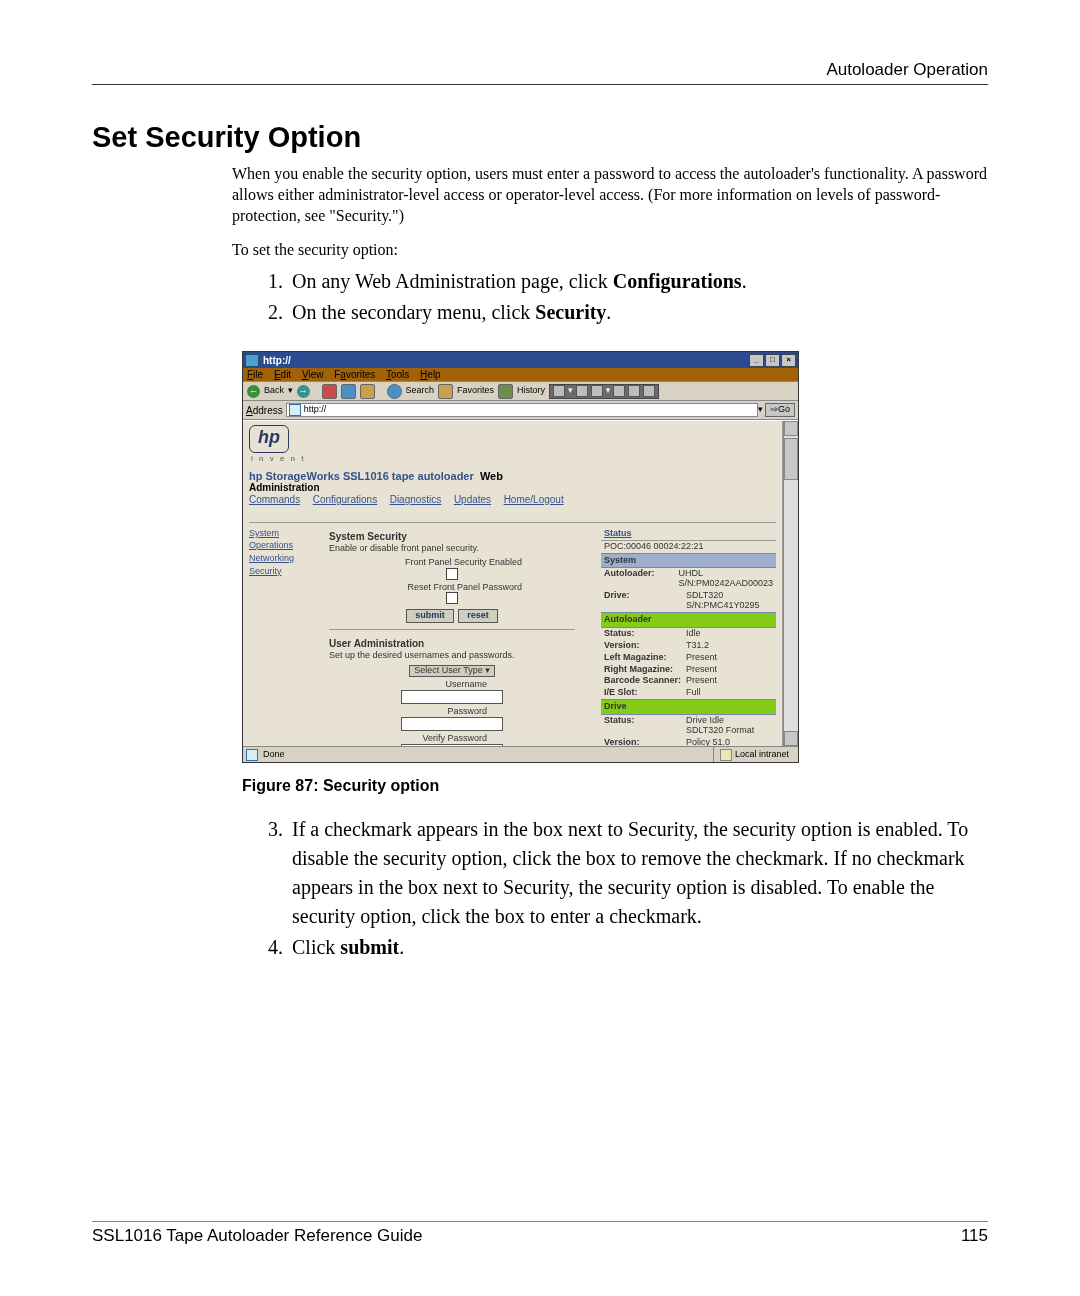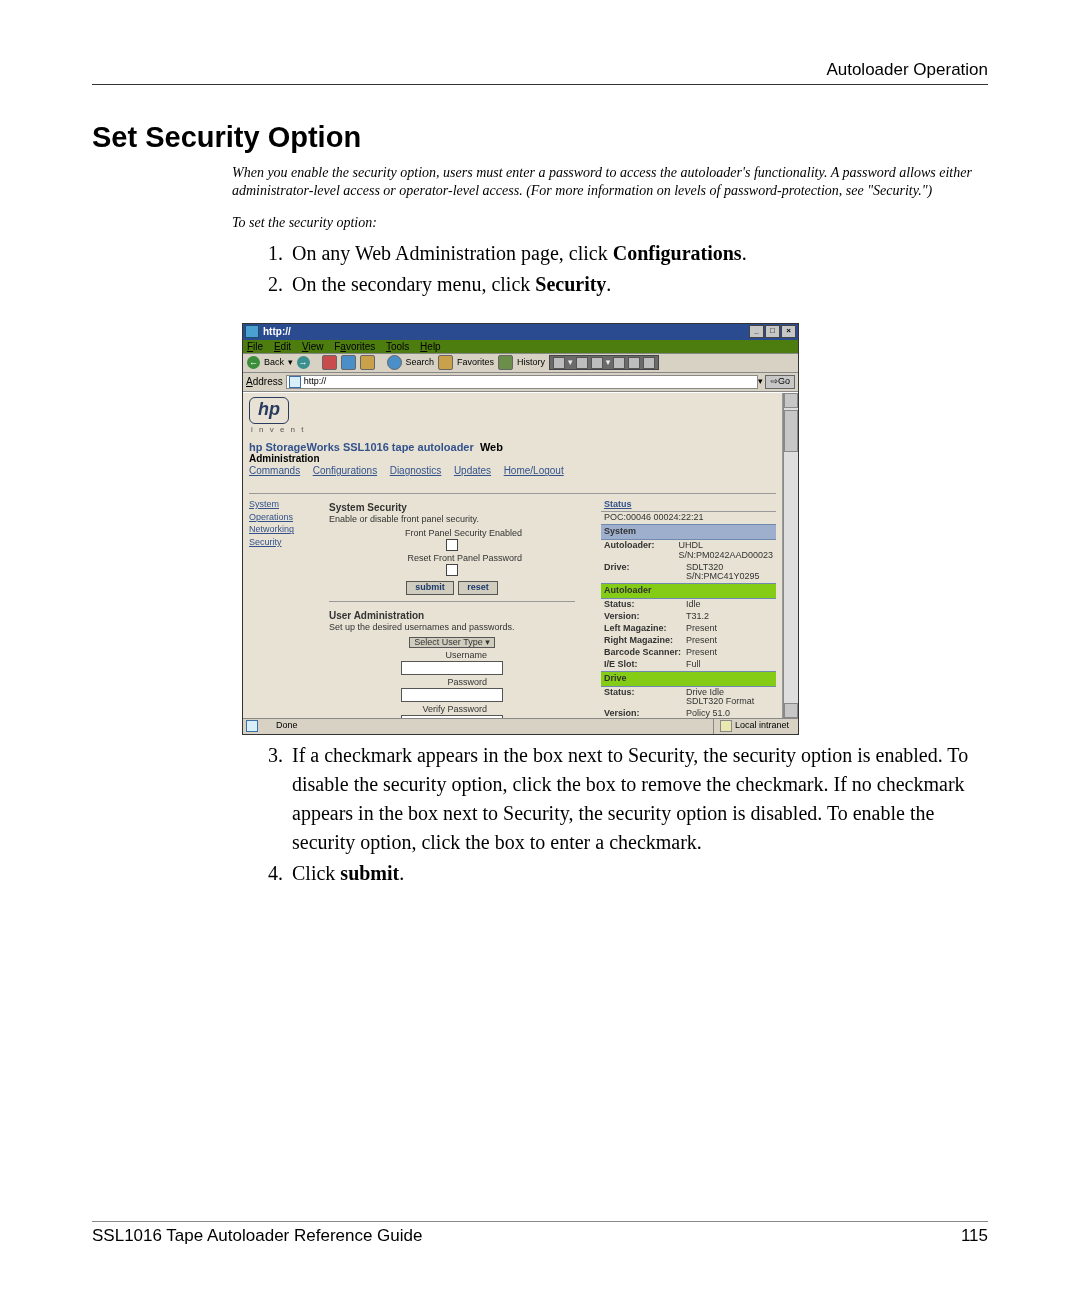--- a/index.html
+++ b/index.html
@@ -30,25 +30,24 @@
     border-top: 1px solid #333;
     margin: 0 0 36px 0;
   }
   h1 {
     font-family: Arial, Helvetica, sans-serif;
     font-weight: 700;
     font-size: 29px;
     margin: 0 0 10px 0;
   }
   .body-text {
-    font-size: 14px;
+    font-size: 16px;
     line-height: 1.3;
     margin: 0 0 14px 0;
     padding-left: 140px;
-    font-style: italic;
   }
   .body-text.nosp { margin-bottom: 6px; }
   ol.steps {
     font-size: 20px;
     line-height: 1.45;
     margin: 0;
     padding-left: 175px;
   }
   ol.steps li { padding-left: 4px; margin-bottom: 2px; margin-left: 21px; }
 
@@ -72,21 +71,21 @@
   }
   .titlebar .ie-icon {
     width:12px;height:11px;background:#4aa0d0;margin-right:4px;border:1px solid #1b4d6d;
   }
   .titlebar .title { flex:1; font-weight:700; font-size:10px; }
   .win-btns span {
     display:inline-block;width:13px;height:11px;background:#c7c7c7;border:1px solid #444;
     margin-left:1px;text-align:center;line-height:10px;color:#000;font-size:8px;font-weight:700;
   }
   .menubar {
-    background:#4d7c0f;padding:1px 4px;border-bottom:1px solid #888;font-size:10px;
+    background:#a16207;padding:1px 4px;border-bottom:1px solid #888;font-size:10px;
   }
   .menubar span { margin-right:8px; }
   .menubar span u { text-decoration:underline; }
   .toolbar {
     background:#d8d2c4;padding:1px 4px;border-bottom:1px solid #888;font-size:9px;
     display:flex;align-items:center;gap:4px;height:16px;
   }
   .tb-ico { width:13px;height:13px;border:1px solid #666;border-radius:2px;display:inline-block;}
   .tb-back { color:#fff;background:#3b8f3b;border-radius:50%;width:13px;height:13px;display:inline-flex;align-items:center;justify-content:center;font-weight:700;}
   .tb-block { background:#6b6b6b;color:#ececec;border:1px solid #444;padding:0 3px;height:13px;display:inline-flex;align-items:center;gap:3px;}
@@ -133,21 +132,21 @@
   .right-pane{width:175px;font-size:9px;margin-left:4px;}
   .rp-head{background:#9eafce;font-weight:700;padding:2px 3px;border-top:1px solid #7089b0;border-bottom:1px solid #7089b0;font-size:9px;}
   .rp-head.sub{background:#84cc16;}
   .rp-row{display:flex;padding:1px 3px;}
   .rp-row .k{width:82px;font-weight:700;}
   .rp-row .v{flex:1;}
   .status-title{background:transparent;border-bottom:1px solid #999;padding:2px 3px 1px 3px;}
   .status-title b{color:#33528c;text-decoration:underline;font-weight:700;}
 
   .statusbar {background:#d8d2c4;border-top:1px solid #888;height:15px;display:flex;align-items:center;font-size:9px;padding:0 3px;}
-  .statusbar .left{flex:1;display:flex;align-items:center;gap:18px;}
+  .statusbar .left{flex:1;display:flex;align-items:center;gap:5px;}
   .statusbar .pg-icon{width:10px;height:10px;background:#d8eef8;border:1px solid #3b6fa7;}
   .statusbar .zone{display:flex;align-items:center;gap:3px;border-left:1px solid #888;padding:0 6px;height:100%;}
   .statusbar .zone .z-icon{width:10px;height:10px;background:#e8e8b0;border:1px solid #888;}
 
   .caption {
     font-family: Arial, Helvetica, sans-serif;
     font-weight:700;
     font-size:16px;
     margin: 14px 0 20px 150px;
   }
@@ -365,20 +364,21 @@
           <span class="pg-icon"></span>
           <span>Done</span>
         </span>
       <span class="zone">
           <span class="z-icon"></span>
           <span>Local intranet</span>
         </span>
     </div>
   </div>
 
+  <div class="caption">Figure 87:  Security option</div>
 
   <ol class="steps" start="3">
     <li>If a checkmark appears in the box next to Security, the security option is enabled. To disable the security option, click the box to remove the checkmark. If no checkmark appears in the box next to Security, the security option is disabled. To enable the security option, click the box to enter a checkmark.</li>
     <li>
       <span>Click </span><b>submit</b><span>.</span>
     </li>
   </ol>
 
   <div class="footer">
     <hr class="footer-rule">

